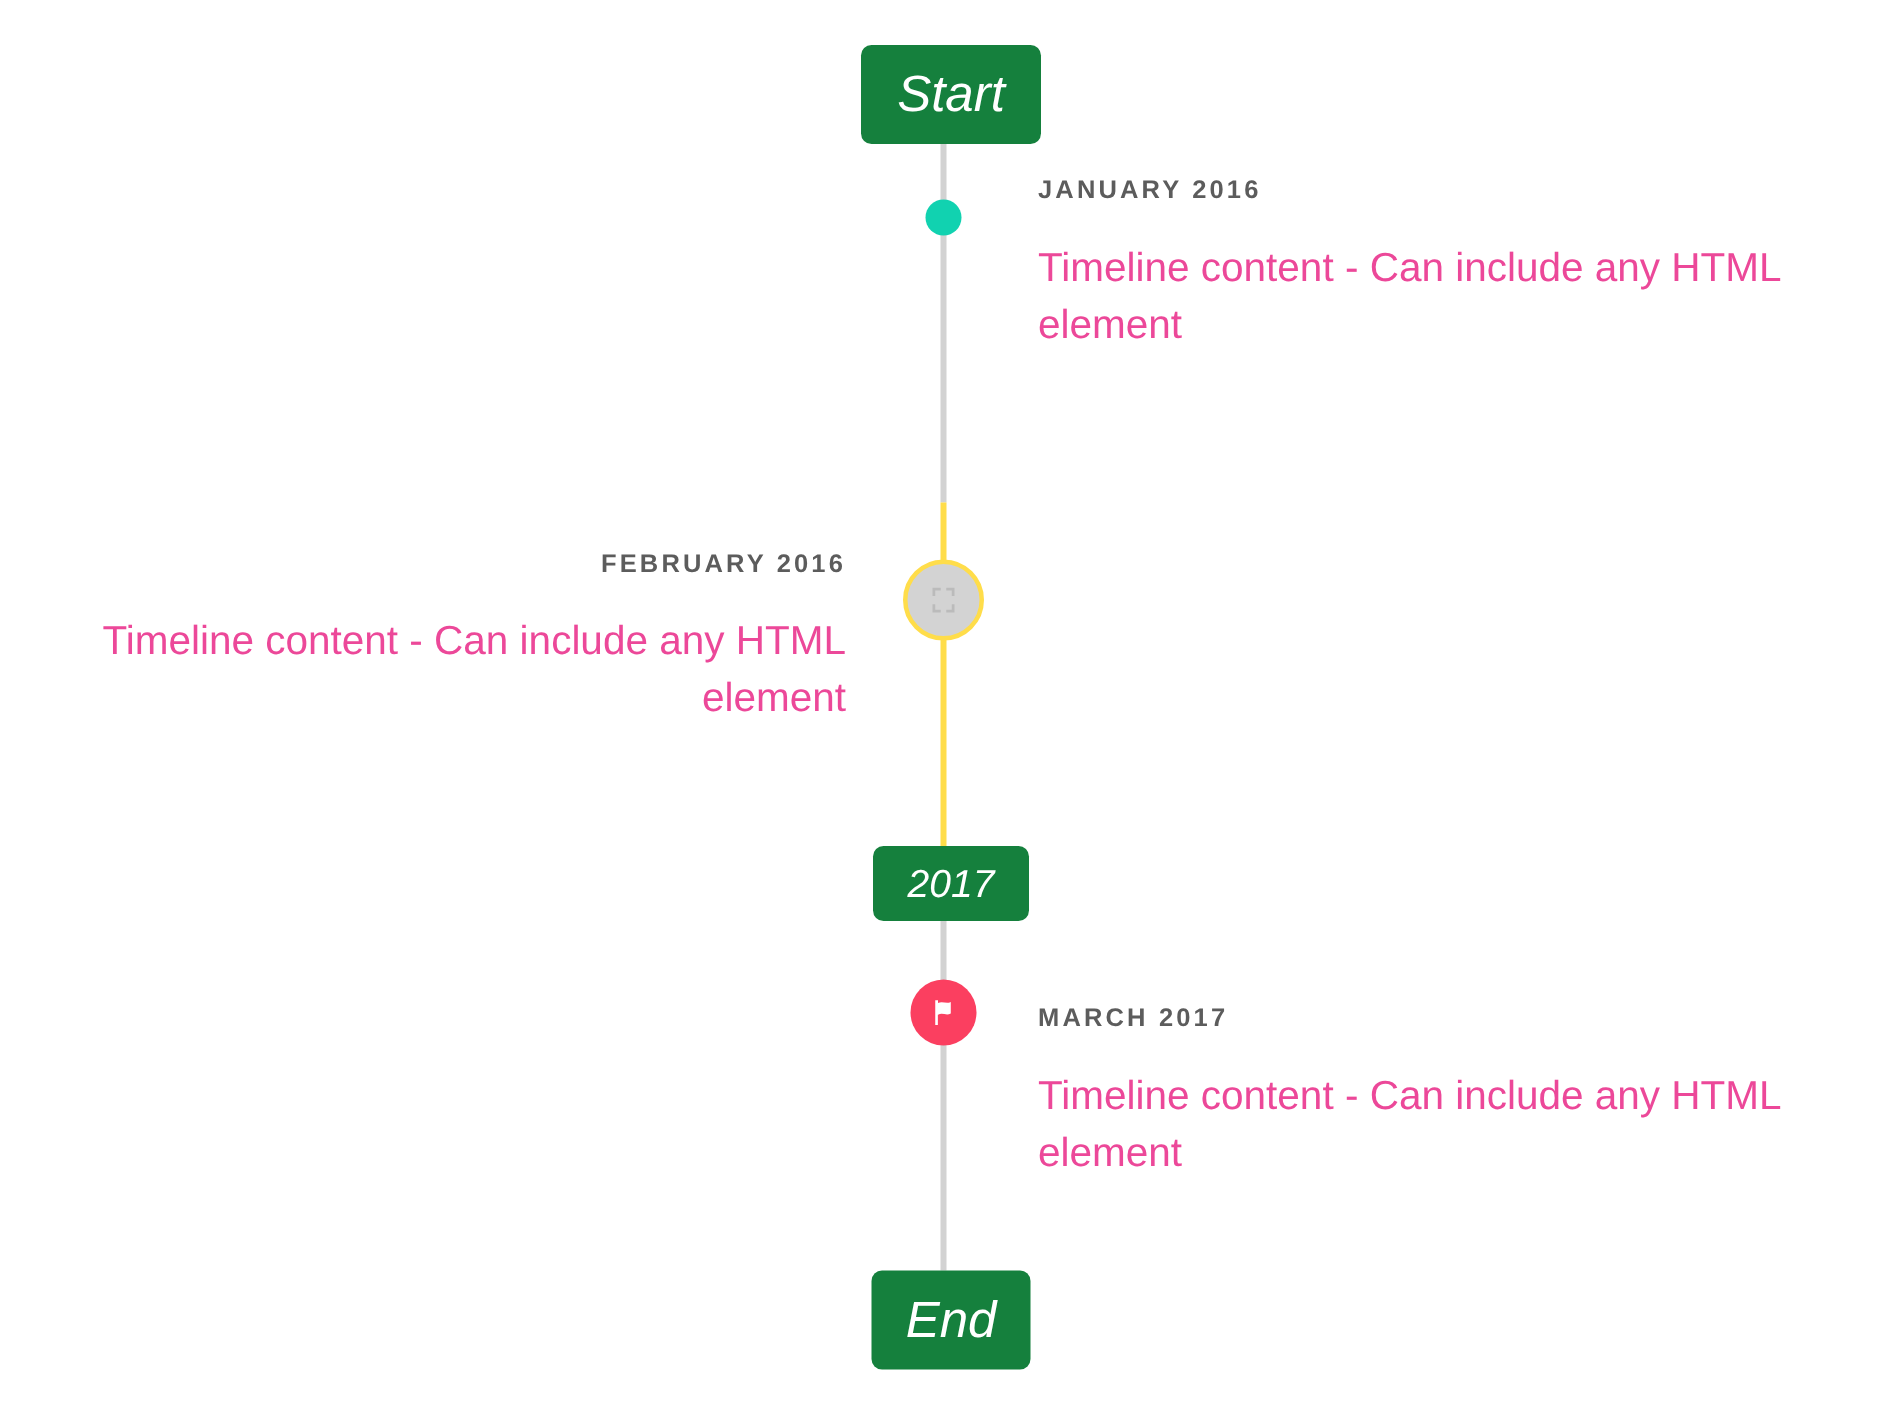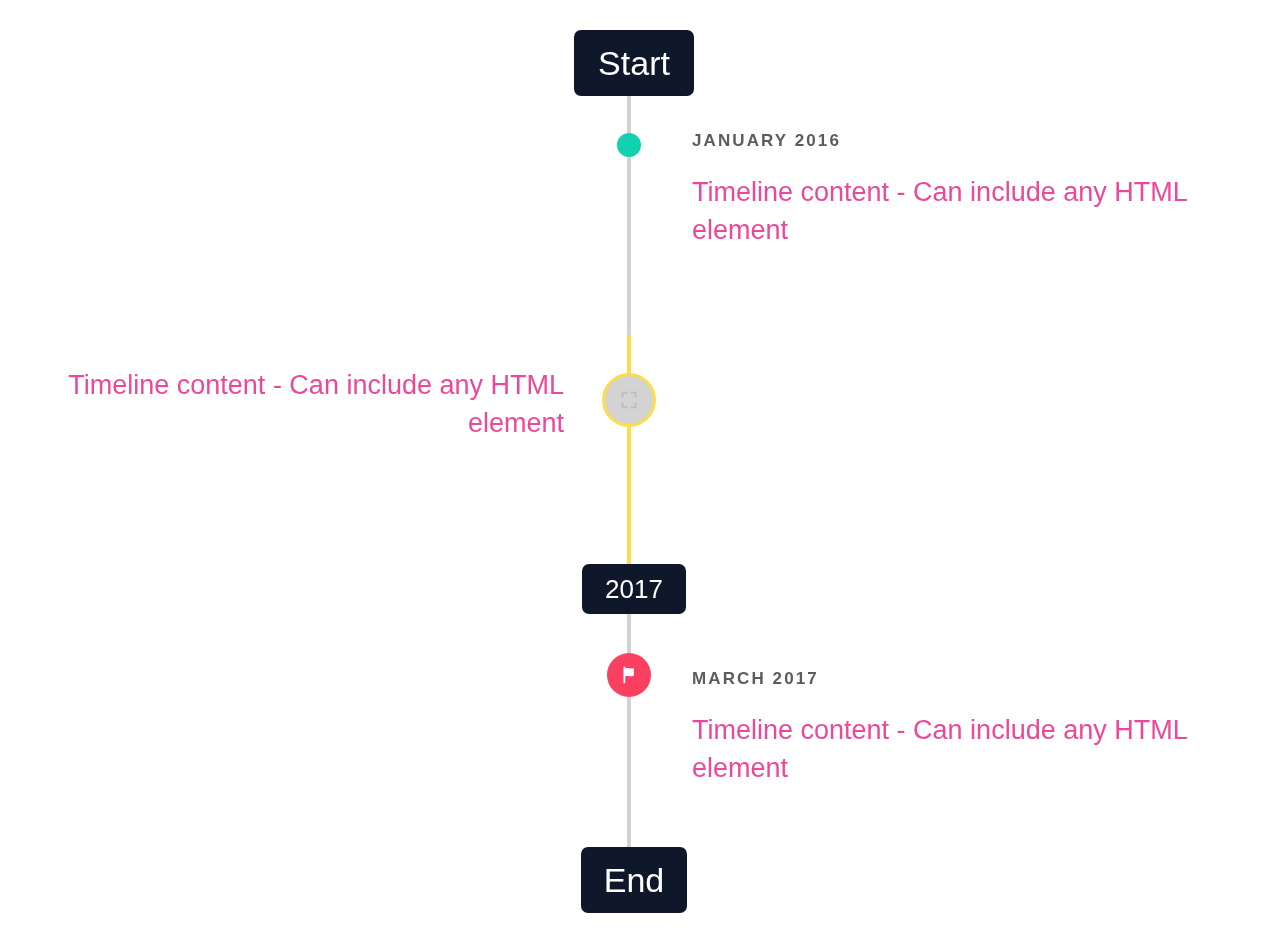--- a/index.html
+++ b/index.html
@@ -30,30 +30,31 @@
     border-radius: 0;
   }
   .axis-seg.gray   { background: #d2d2d2; }
   .axis-seg.yellow { background: #ffdd4a; }
 
   
   .cap {
     position: absolute;
     left: 50%;
     transform: translateX(-50%);
-    background: #0f172a;
+    background: #15803d;
     color: #ffffff;
     border-radius: 7px;
     display: flex;
     align-items: center;
     justify-content: center;
     box-sizing: border-box;
     line-height: 1;
     white-space: nowrap;
     z-index: 4;
+    font-style: italic;
   }
   .cap-start {
     top: 30px;
     width: 120px;
     height: 66px;
     font-size: 34px;
   }
   .cap-mid {
     top: 564px;
     width: 104px;
@@ -134,34 +135,35 @@
 <div class="timeline">
 
   <div class="axis-seg gray" style="top:96px;  height:239px;"></div>
   <div class="axis-seg yellow" style="top:335px; height:229px;"></div>
   <div class="axis-seg gray" style="top:614px; height:233px;"></div>
 
   <div class="cap cap-start">Start</div>
 
   <div class="marker marker-dot" style="top:145px;"></div>
 
-  <div class="entry right" style="top:131px;">
+  <div class="entry right" style="top:117px;">
     <p class="entry-date">JANUARY 2016</p>
     <p class="entry-body">Timeline content - Can include any HTML element</p>
   </div>
 
   <div class="marker marker-ring" style="top:400px;">
     <span class="broken-glyph">
       <svg viewBox="0 0 24 24" width="22" height="22" aria-hidden="true">
         <path d="M4 3h6v2H6v4H4V3zm10 0h6v6h-2V5h-4V3zM4 15h2v4h4v2H4v-6zm14 0h2v6h-6v-2h4v-4z" fill="#6a6a6a"></path>
       </svg>
     </span>
   </div>
 
   <div class="entry left" style="top:366px;">
+    <p class="entry-date">FEBRUARY 2016</p>
     <p class="entry-body">Timeline content - Can include any HTML element</p>
   </div>
 
   <div class="cap cap-mid">2017</div>
 
   <div class="marker marker-flag" style="top:675px;">
     <svg viewBox="0 0 24 24" width="22" height="22" aria-hidden="true">
       <path d="M6 3v18h1.9v-7.4h.1c3.3-1.7 6 .9 9.3-.8V4.3c-3.3 1.7-6-.9-9.3.8V3H6z" fill="#ffffff"></path>
     </svg>
   </div>

